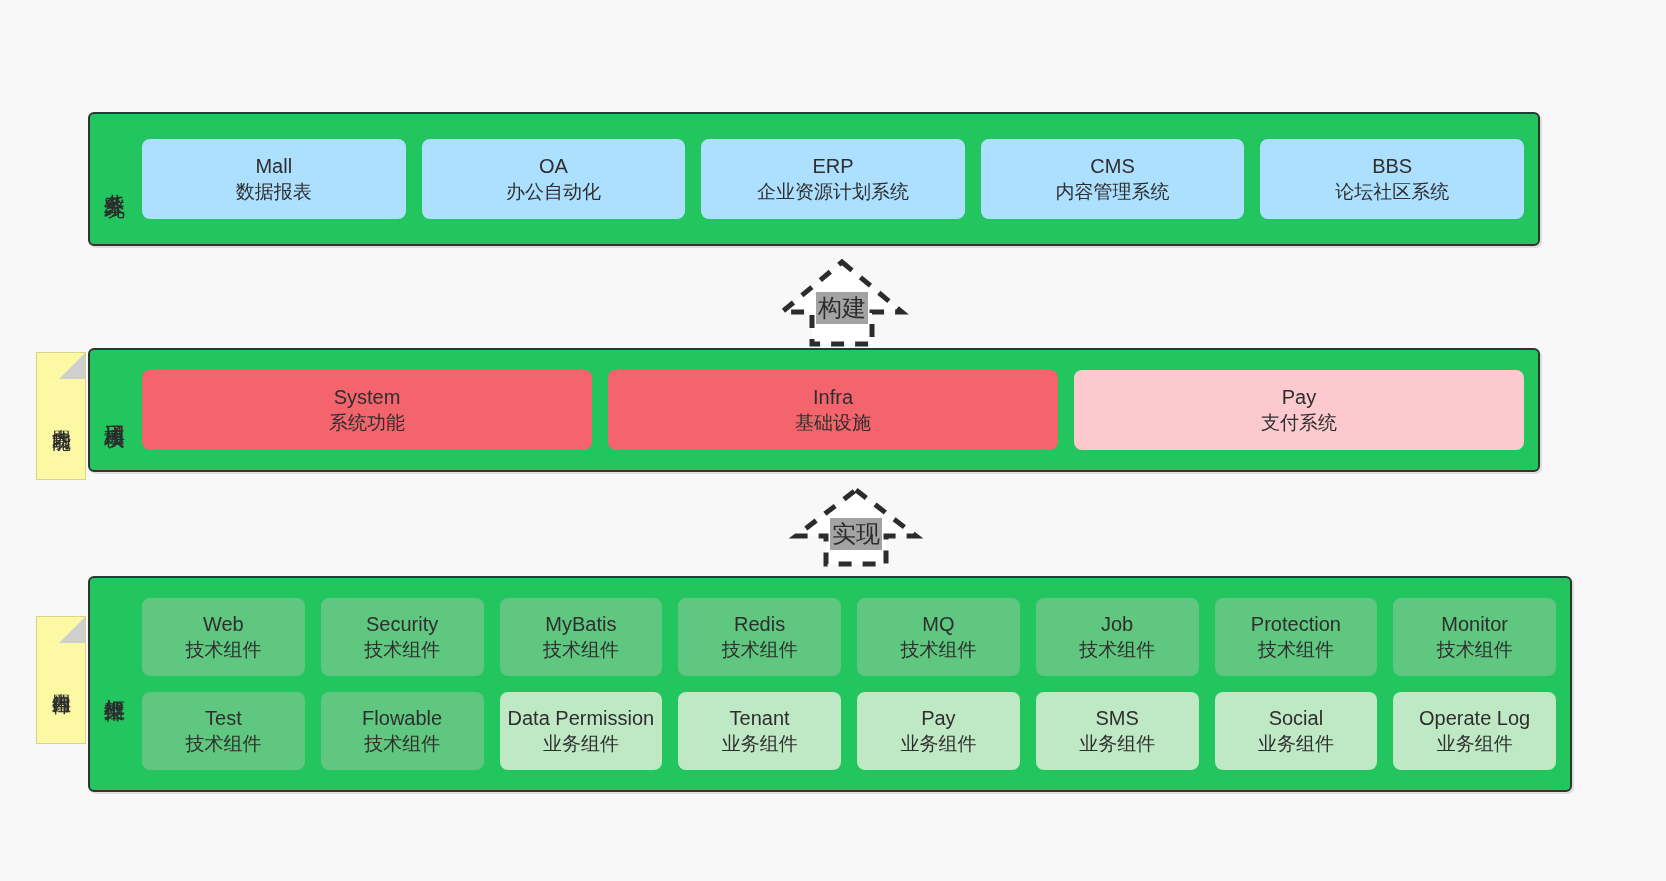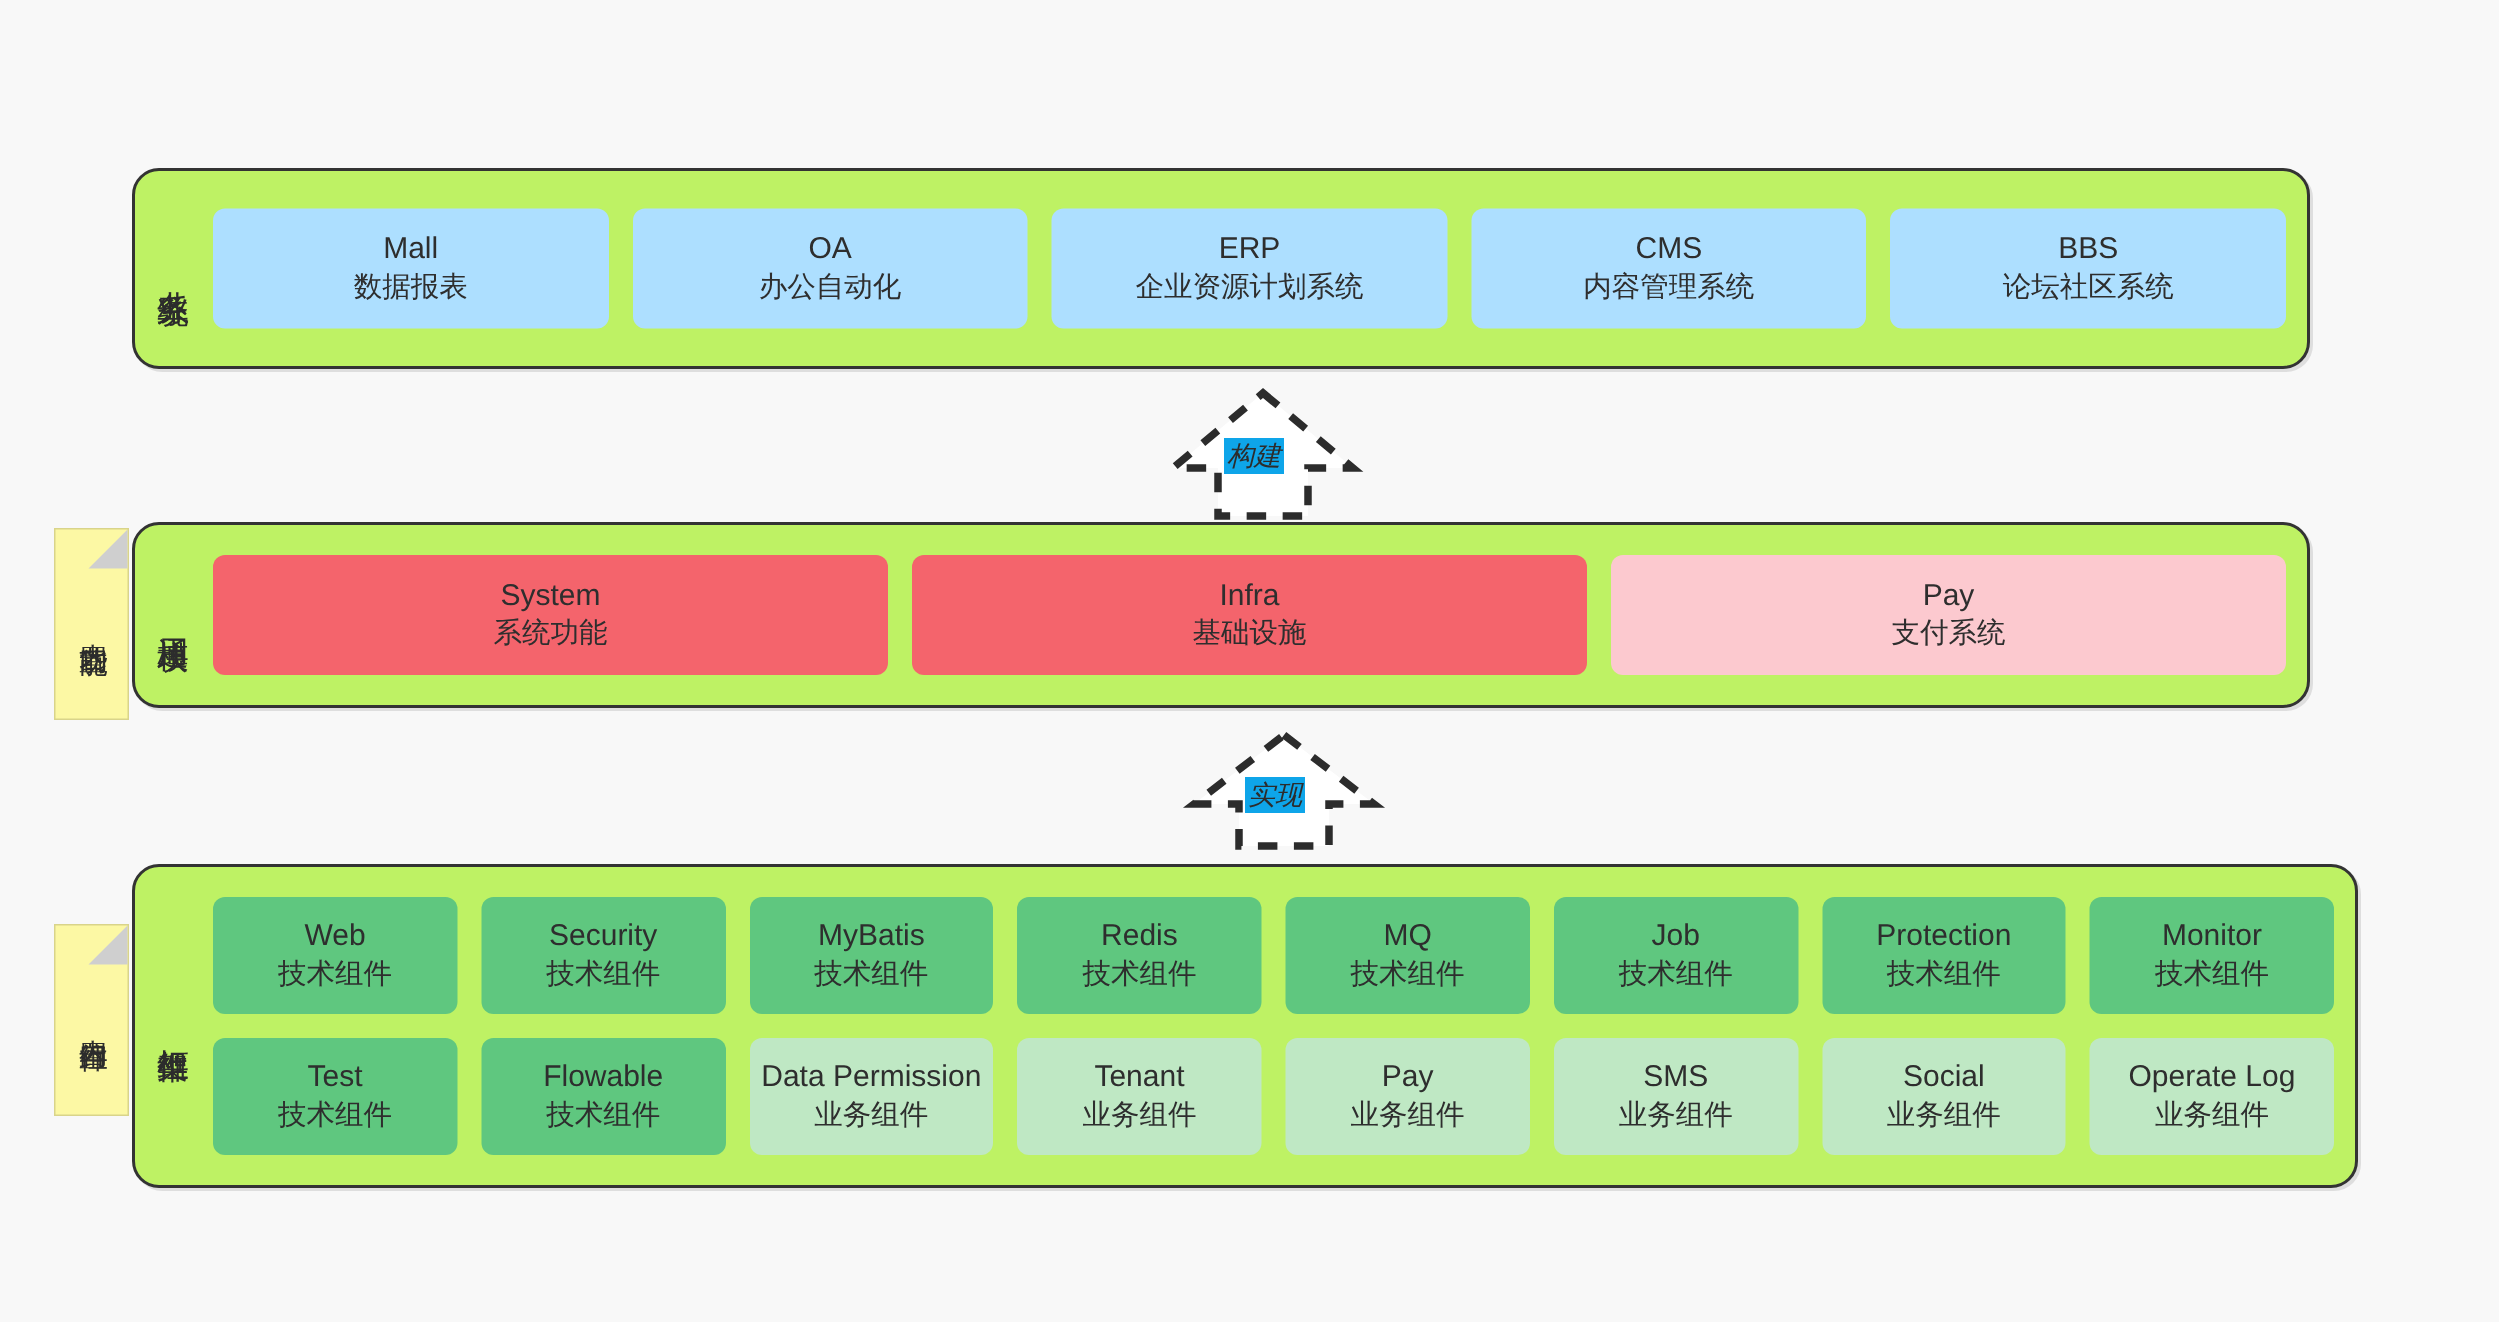--- a/index.html
+++ b/index.html
@@ -8,23 +8,23 @@
     height: 881px;
     background: #f8f8f8;
     font-family: "Liberation Sans", "DejaVu Sans", sans-serif;
     overflow: hidden;
   }
   #stage { position: relative; width: 1666px; height: 881px; }
 
   
   .layer {
     position: absolute;
-    background: #bef264;
+    background: #22c55e;
     border: 2px solid #333333;
-    border-radius: 18px;
+    border-radius: 6px;
     display: flex;
     align-items: stretch;
     box-shadow: 2px 2px 0 rgba(0,0,0,0.10);
   }
   .layer-title {
     width: 48px;
     flex: 0 0 48px;
     display: flex;
     align-items: center;
     justify-content: center;
@@ -106,27 +106,26 @@
     border-color: transparent transparent #cfcfcf transparent;
   }
   #note-functions  { left: 36px; top: 352px; height: 128px; }
   #note-components { left: 36px; top: 616px; height: 128px; }
 
   
   .arrow { position: absolute; }
   .arrow svg { display: block; overflow: visible; }
   .arrow-label {
     position: absolute;
-    font-size: 18px;
+    font-size: 24px;
     color: #2c2c2c;
-    background: #0ea5e9;
+    background: #a3a3a3;
     padding: 0 2px;
     white-space: nowrap;
     user-select: none;
-    font-style: italic;
   }
   #arrow-build { left: 756px; top: 258px; width: 172px; height: 90px; }
   #arrow-build .arrow-label { left: 60px; top: 34px; }
   #arrow-impl  { left: 770px; top: 486px; width: 172px; height: 80px; text-align: right; }
   #arrow-impl  .arrow-label { left: 60px; top: 32px; }
 </style>
 </head>
 <body>
 
 <div id="stage">

